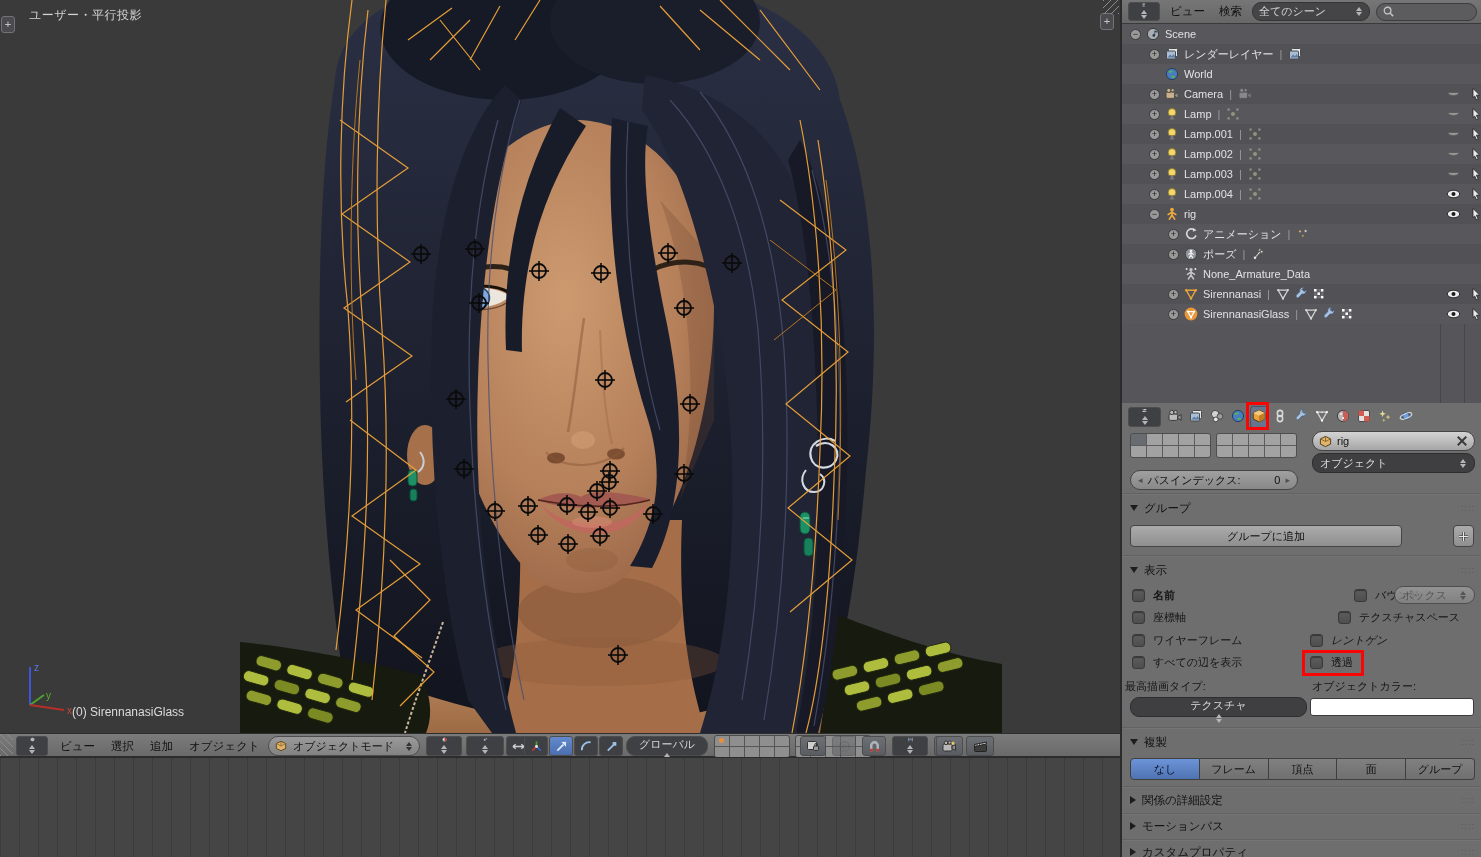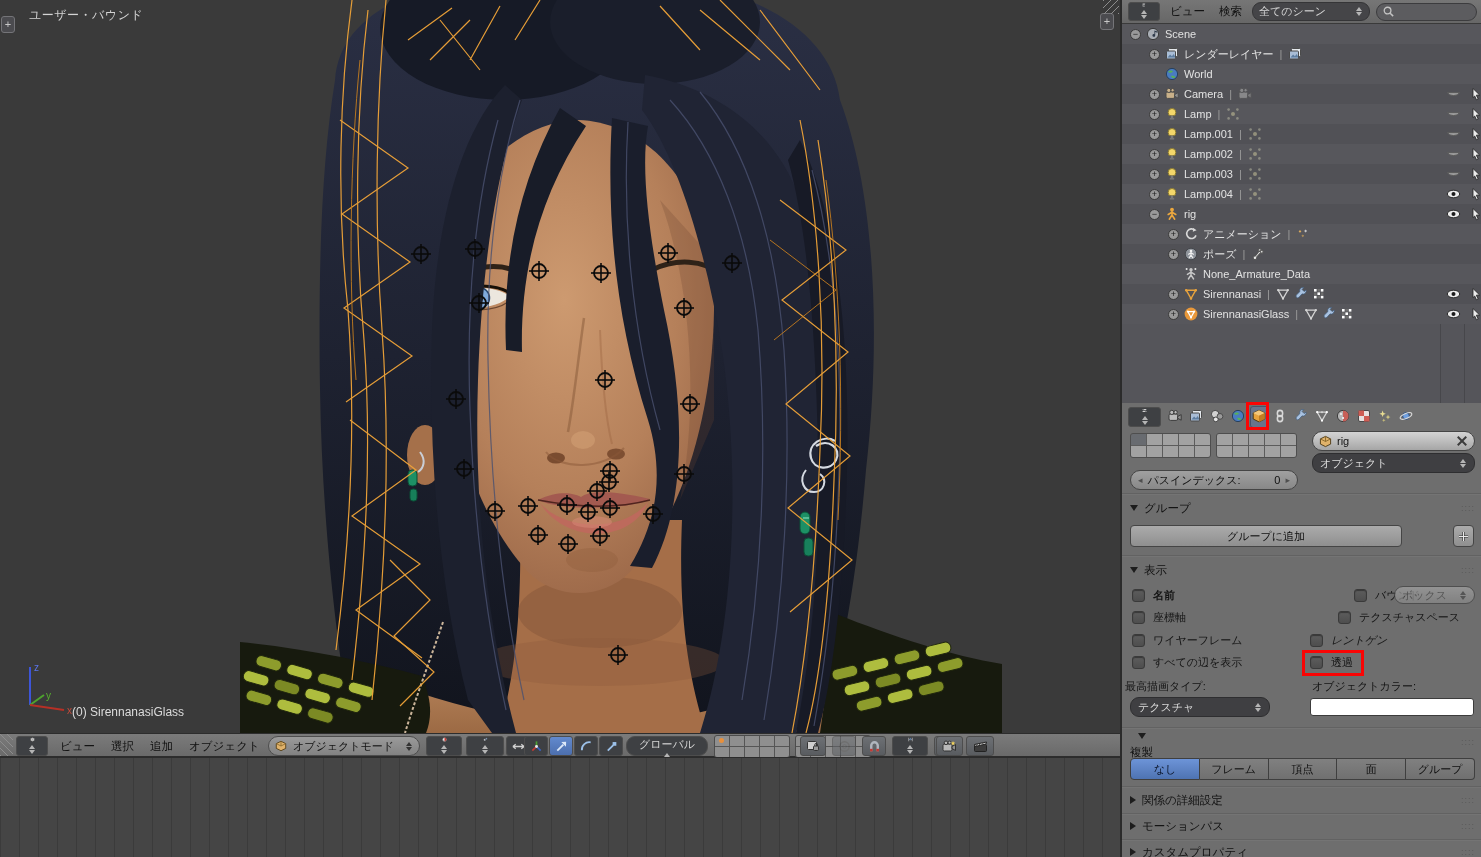--- a/index.html
+++ b/index.html
@@ -373,21 +373,21 @@
           <line x1="568" y1="534" x2="568" y2="554" stroke="#0b0b0b" stroke-width="1.6"></line>
         </g>
         <g>
           <circle cx="618" cy="655" r="7" fill="none" stroke="#0b0b0b" stroke-width="1.8"></circle>
           <line x1="608" y1="655" x2="628" y2="655" stroke="#0b0b0b" stroke-width="1.6"></line>
           <line x1="618" y1="645" x2="618" y2="665" stroke="#0b0b0b" stroke-width="1.6"></line>
         </g>
       </g>
   </svg>
 
-  <div id="vp-view-label">ユーザー・バウンド</div>
+  <div id="vp-view-label">ユーザー・平行投影</div>
   <div id="vp-object-label">(0) SirennanasiGlass</div>
 
   <svg id="axis-gizmo" width="70" height="66">
     <line x1="22" y1="50" x2="22" y2="12" stroke="#3d55d8" stroke-width="2"></line>
     <line x1="22" y1="50" x2="36" y2="40" stroke="#4ea32e" stroke-width="2"></line>
     <line x1="22" y1="50" x2="56" y2="55" stroke="#b63026" stroke-width="2"></line>
     <text x="26" y="16" fill="#5a74e8" font-size="10" id="ax-z">z</text>
     <text x="38" y="44" fill="#57b02e" font-size="10" id="ax-y">y</text>
     <text x="59" y="59" fill="#c04a3a" font-size="10" id="ax-x">x</text>
   </svg>
@@ -1218,32 +1218,32 @@
       </div>
     <div class="pill abs" style="left:272px;top:183px;width:81px;height:18px;opacity:.75;justify-content:space-between;">
       <span style="color:#4d4d4d;">ボックス</span>
       <span class="tb-dd-arrows">
           <i class="dd-up" style="border-bottom-color:#4d4d4d;"></i>
           <i class="dd-dn" style="border-top-color:#4d4d4d;"></i>
         </span>
     </div>
     <div class="abs" style="left:3px;top:276px;text-align:right;">最高描画タイプ:</div>
     <div class="abs" style="left:190px;top:276px;">オブジェクトカラー:</div>
-    <div class="dd-field abs" style="left:8px;top:294px;width:140px;height:20px;justify-content:space-between;">
+    <div class="dd-field abs" style="left:8px;top:294px;width:177px;height:20px;justify-content:space-between;flex-direction:column;">
       <span>テクスチャ</span>
       <span class="tb-dd-arrows dd-dark">
           <i class="dd-up"></i>
           <i class="dd-dn"></i>
         </span>
     </div>
     <div class="abs" style="left:188px;top:295px;width:164px;height:18px;background:#ffffff;border:1px solid #3c3c3c;border-radius:3px;"></div>
 
     <div class="prop-sep" style="top:324px;"></div>
 
-    <div class="panel-header" style="top:330px;flex-direction:column;">
+    <div class="panel-header" style="top:330px;">
       <span class="tri-open"></span>
       <span>複製</span>
     </div>
     <span class="panel-dots" style="top:334px;">::::</span>
     <div class="dup-row" id="dup-row">
         <div class="dup-btn selected">なし</div>
         <div class="dup-btn">フレーム</div>
         <div class="dup-btn">頂点</div>
         <div class="dup-btn">面</div>
         <div class="dup-btn">グループ</div>

